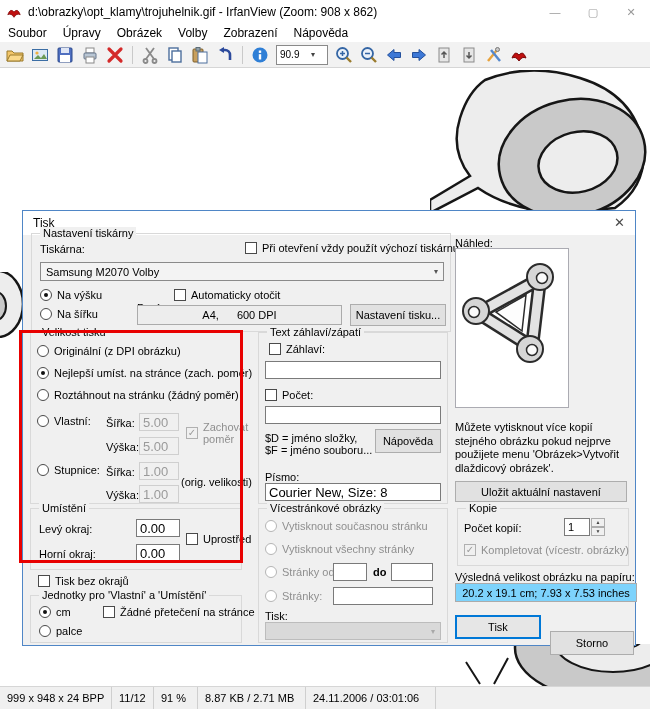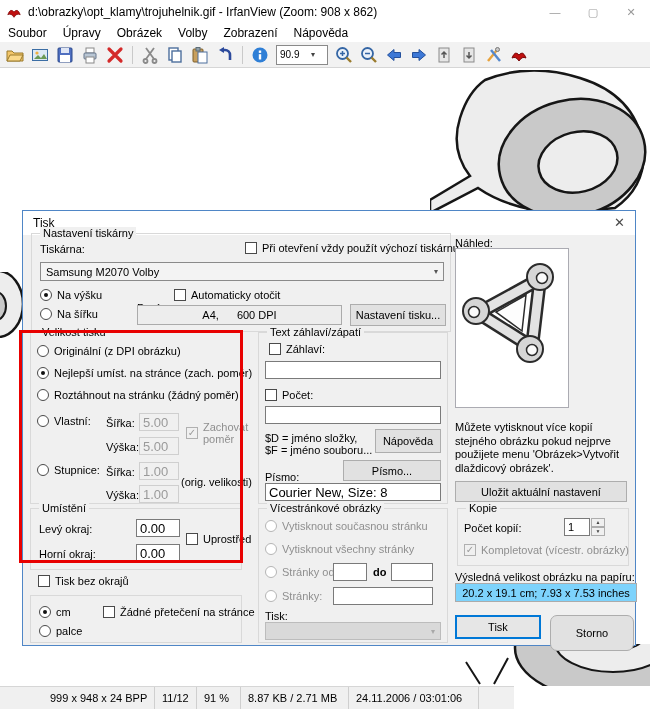--- a/index.html
+++ b/index.html
@@ -16,21 +16,21 @@
   .toolbar { position:absolute; left:0; top:42px; width:650px; height:26px; background:#f2f2f2; border-bottom:1px solid #d6d6d6; display:flex; align-items:center; padding-left:3px; gap:1px; }
   .tbtn { width:24px; height:22px; display:flex; align-items:center; justify-content:center; }
   .tsep { width:1px; height:18px; background:#c9c9c9; margin:0 4px; }
   .zoombox { width:52px; height:20px; background:#fff; border:1px solid #8a8a8a; display:flex; align-items:center; margin:0 3px; }
   .zoombox input { width:34px; border:none; outline:none; font-size:10px; padding-left:3px; font-family:inherit; }
   .zoombox .chev { font-size:8px; color:#444; }
 
   .canvas { position:absolute; left:0; top:68px; width:650px; height:618px; background:#fff; z-index:0; }
   .bgshape { position:absolute; }
 
-  .statusbar { position:absolute; left:0; top:686px; width:514px; height:23px; background:#f0f0f0; border-top:1px solid #d6d6d6; display:flex; align-items:center; z-index:30;padding-left:43px; }
+  .statusbar { position:absolute; left:0; top:686px; width:650px; height:23px; background:#f0f0f0; border-top:1px solid #d6d6d6; display:flex; align-items:center; z-index:30; }
   .sseg { height:100%; display:flex; align-items:center; padding:0 7px; border-right:1px solid #cfcfcf; white-space:nowrap; font-size:11px; }
 
   
   .dialog { position:absolute; left:22px; top:210px; width:614px; height:436px; background:#f0f0f0; border:1px solid #4f86c6; z-index:10; }
   .dlg-title { position:absolute; left:0; top:0; width:100%; height:24px; background:#fff; }
   .dlg-title .t { position:absolute; left:10px; top:5px; font-size:12px; }
   .dlg-close { position:absolute; right:10px; top:4px; font-size:13px; color:#4a4a4a; }
 
   .grp { position:absolute; border:1px solid #d9d9d9; }
   .grp > .legend { position:absolute; top:-7px; left:8px; background:#f0f0f0; padding:0 3px; white-space:nowrap; }
@@ -314,20 +314,21 @@
     <span class="lbl" style="left:8px; top:39px;">Horní okraj:</span>
     <input class="txt" style="left: 105px; top: 35px; width: 44px;" value="0.00">
   </div>
 
   <div class="opt" style="left:15px; top:364px;">
     <span class="cbx"></span>
     <span>Tisk bez okrajů</span>
   </div>
 
   <div class="grp" style="left:7px; top:384px; width:212px; height:48px;">
+    <span class="legend">Jednotky pro 'Vlastní' a 'Umístění'</span>
     <div class="opt" style="left:8px; top:10px;">
       <span class="radio sel"></span>
       <span>cm</span>
     </div>
     <div class="opt" style="left:72px; top:10px;">
       <span class="cbx"></span>
       <span>Žádné přetečení na stránce</span>
     </div>
     <div class="opt" style="left:8px; top:29px;">
       <span class="radio"></span>
@@ -344,21 +345,20 @@
     <input class="txt" style="left: 6px; top: 28px; width: 176px;">
     <div class="opt" style="left:6px; top:56px;">
       <span class="cbx"></span>
       <span>Počet:</span>
     </div>
     <input class="txt" style="left: 6px; top: 73px; width: 176px;">
     <span class="lbl" style="left:6px; top:99px;">$D = jméno složky,</span>
     <span class="lbl" style="left:6px; top:111px;">$F = jméno souboru...</span>
     <div class="btn" style="left:116px; top:96px; width:66px; height:24px;">Nápověda</div>
     <span class="lbl" style="left:6px; top:138px;">Písmo:</span>
-    <div class="btn" style="left:84px; top:127px; width:98px; height:21px;">Písmo...</div>
     <input class="txt ro" style="left: 6px; top: 150px; width: 176px;" value="Courier New, Size: 8">
   </div>
 
   <div class="grp" style="left:235px; top:297px; width:190px; height:135px;">
     <span class="legend">Vícestránkové obrázky</span>
     <div class="opt dis" style="left:6px; top:11px;">
       <span class="radio disb"></span>
       <span>Vytisknout současnou stránku</span>
     </div>
     <div class="opt dis" style="left:6px; top:34px;">
@@ -416,21 +416,21 @@
     <div class="opt" style="left:6px; top:35px;">
       <span class="cbx chk-dis">✓</span>
       <span class="dis">Kompletovat (vícestr. obrázky)</span>
     </div>
   </div>
 
   <span class="lbl" style="left:432px; top:360px;">Výsledná velikost obrázku na papíru:</span>
   <div class="sunken" style="left:432px; top:372px; width:182px; height:19px; background:#7dd3fc;">20.2 x 19.1 cm; 7.93 x 7.53 inches</div>
 
   <div class="btn default" style="left:432px; top:404px; width:86px; height:24px;">Tisk</div>
-  <div class="btn" style="left:527px; top:404px; width:84px; height:36px;border-radius:7px;">Storno</div>
+  <div class="btn" style="left:527px; top:420px; width:84px; height:24px;">Storno</div>
 </div>
 
 <div class="redbox"></div>
 
 <div class="statusbar">
   <span class="sseg" style="width:112px;">999 x 948 x 24 BPP</span>
   <span class="sseg" style="width:42px;">11/12</span>
   <span class="sseg" style="width:44px;">91 %</span>
   <span class="sseg" style="width:108px;">8.87 KB / 2.71 MB</span>
   <span class="sseg" style="width:130px;">24.11.2006 / 03:01:06</span>

